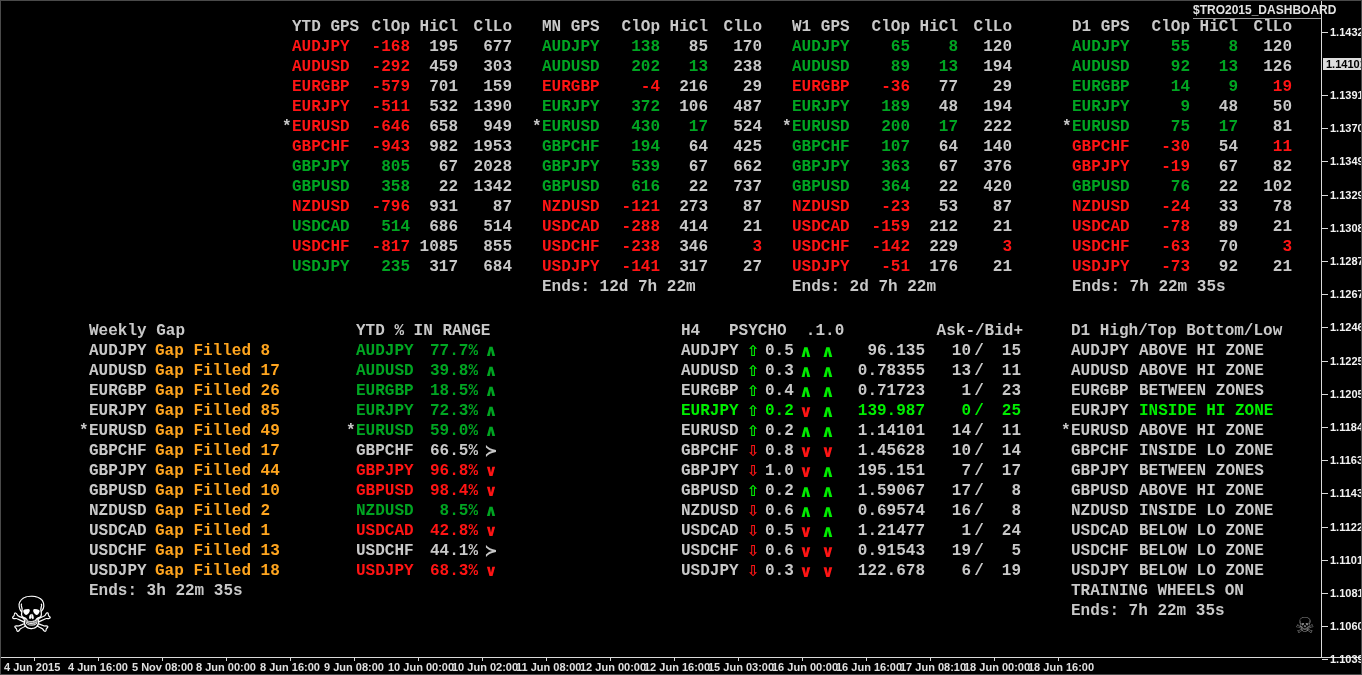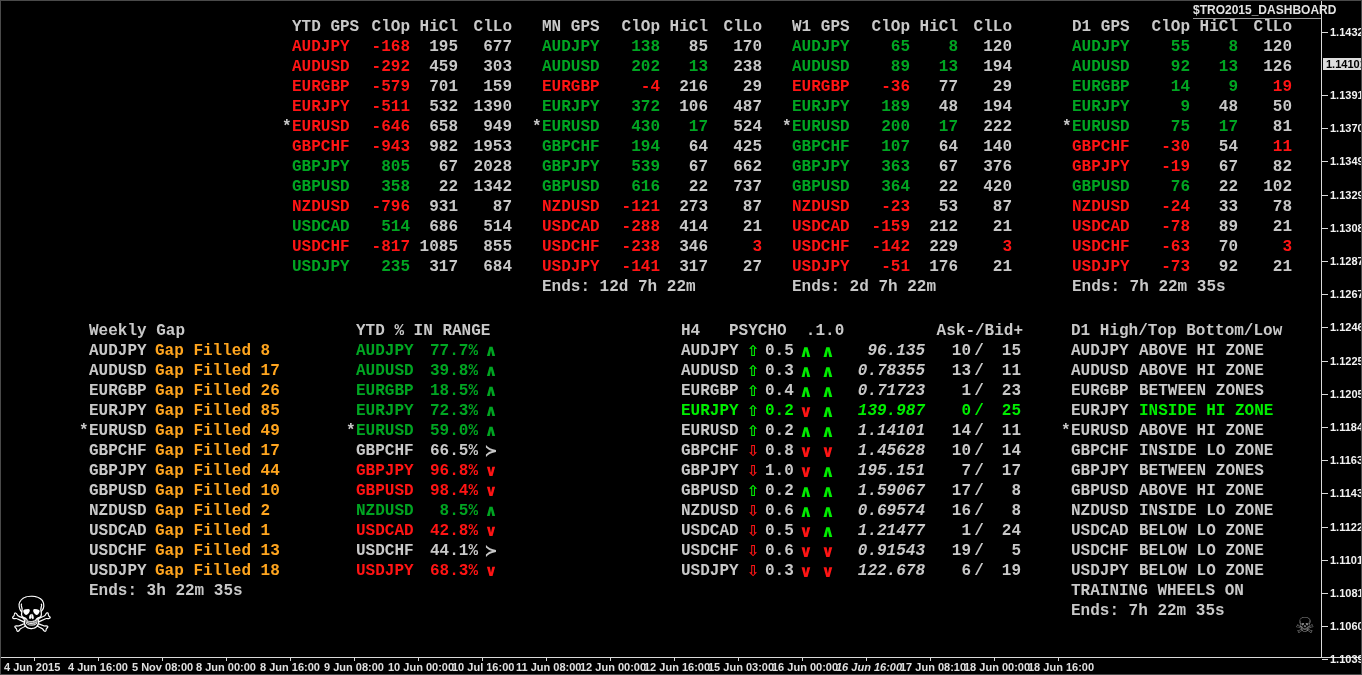--- a/index.html
+++ b/index.html
@@ -28,21 +28,21 @@
   #weekly-gap{left:78px;top:320px;}
   #weekly-gap .gapv{margin-left:8px;}
   #ytd-range{left:345px;top:320px;}
   .pct{width:64px;flex:none;text-align:right;}
   .ya{width:18px;flex:none;margin-left:4px;text-align:center;font-family:"DejaVu Sans",sans-serif;}
   #psycho{left:670px;top:320px;width:346px;padding-left:10px;}
   #psycho .hdr-right{position:absolute;right:4px;top:0;}
   .pd{width:18px;flex:none;margin-left:8px;font-family:"DejaVu Sans",sans-serif;font-size:15px;}
   .pv{width:30px;flex:none;}
   .pa{width:22px;flex:none;text-align:center;font-family:"DejaVu Sans",sans-serif;font-size:17px;}
-  .pp{width:86px;flex:none;text-align:right;font-style:italic;}
+  .pp{width:86px;flex:none;text-align:right;}
   .pq{width:46px;flex:none;text-align:right;}
   .ps{width:16px;flex:none;text-align:center;}
   .pb{width:34px;flex:none;text-align:right;}
   #zones{left:1060px;top:320px;}
   #zones .zs{margin-left:10px;}
 
   
   #info-box{position:absolute;left:0;top:0;width:297px;height:61px;
     border-right:1px solid #b8b8b8;border-bottom:1px solid #b8b8b8;
     font-family:"Liberation Sans",sans-serif;color:#e4e4e4;}
@@ -146,33 +146,33 @@
       <div class="tlabel" style="left: 131px;">5 Nov 08:00</div>
       <div class="ttick" style="left: 161px;"></div>
       <div class="tlabel" style="left: 195px;">8 Jun 00:00</div>
       <div class="ttick" style="left: 225px;"></div>
       <div class="tlabel" style="left: 259px;">8 Jun 16:00</div>
       <div class="ttick" style="left: 289px;"></div>
       <div class="tlabel" style="left: 323px;">9 Jun 08:00</div>
       <div class="ttick" style="left: 353px;"></div>
       <div class="tlabel" style="left: 387px;">10 Jun 00:00</div>
       <div class="ttick" style="left: 417px;"></div>
-      <div class="tlabel" style="left: 451px;">10 Jul 16:00</div>
+      <div class="tlabel" style="left: 451px;">10 Jun 02:00</div>
       <div class="ttick" style="left: 481px;"></div>
       <div class="tlabel" style="left: 515px;">11 Jun 08:00</div>
       <div class="ttick" style="left: 545px;"></div>
       <div class="tlabel" style="left: 579px;">12 Jun 00:00</div>
       <div class="ttick" style="left: 609px;"></div>
       <div class="tlabel" style="left: 643px;">12 Jun 16:00</div>
       <div class="ttick" style="left: 673px;"></div>
       <div class="tlabel" style="left: 707px;">15 Jun 03:00</div>
       <div class="ttick" style="left: 737px;"></div>
       <div class="tlabel" style="left: 771px;">16 Jun 00:00</div>
       <div class="ttick" style="left: 801px;"></div>
-      <div class="tlabel" style="left: 835px; font-style: italic;">16 Jun 16:00</div>
+      <div class="tlabel" style="left: 835px;">16 Jun 16:00</div>
       <div class="ttick" style="left: 865px;"></div>
       <div class="tlabel" style="left: 899px;">17 Jun 08:10</div>
       <div class="ttick" style="left: 929px;"></div>
       <div class="tlabel" style="left: 963px;">18 Jun 00:00</div>
       <div class="ttick" style="left: 993px;"></div>
       <div class="tlabel" style="left: 1027px;">18 Jun 16:00</div>
       <div class="ttick" style="left: 1057px;"></div>
     </div>
 
   <div id="logo">

